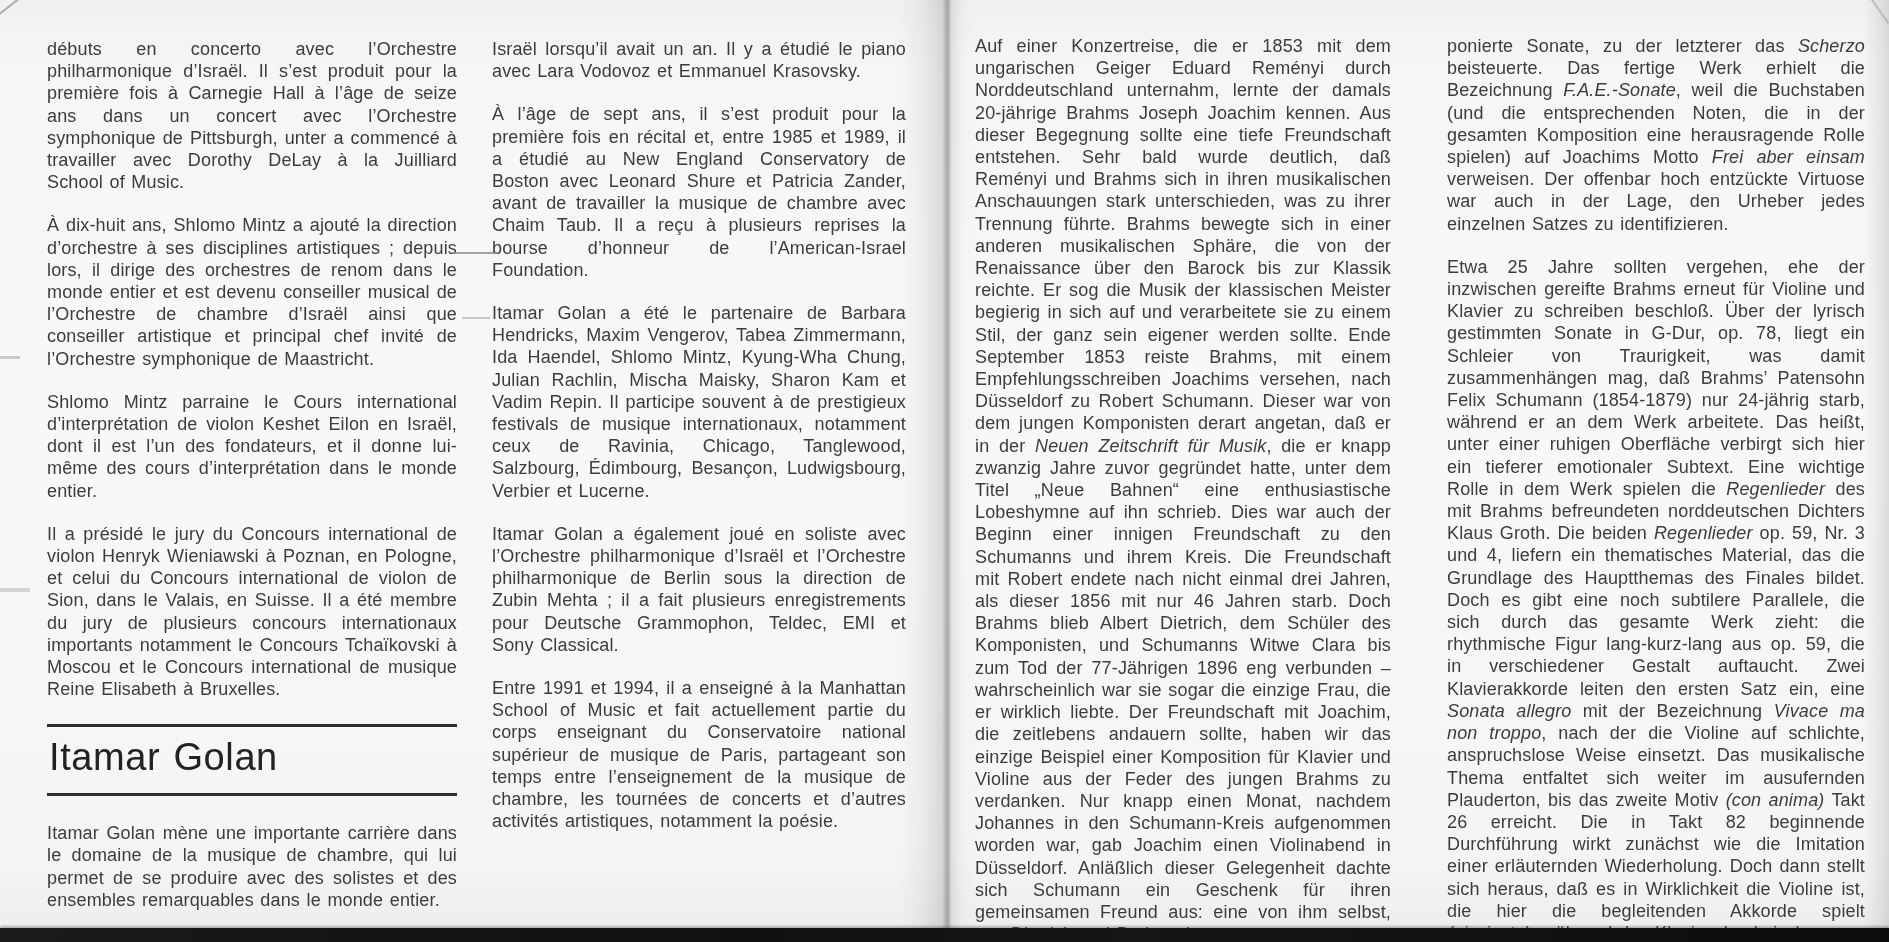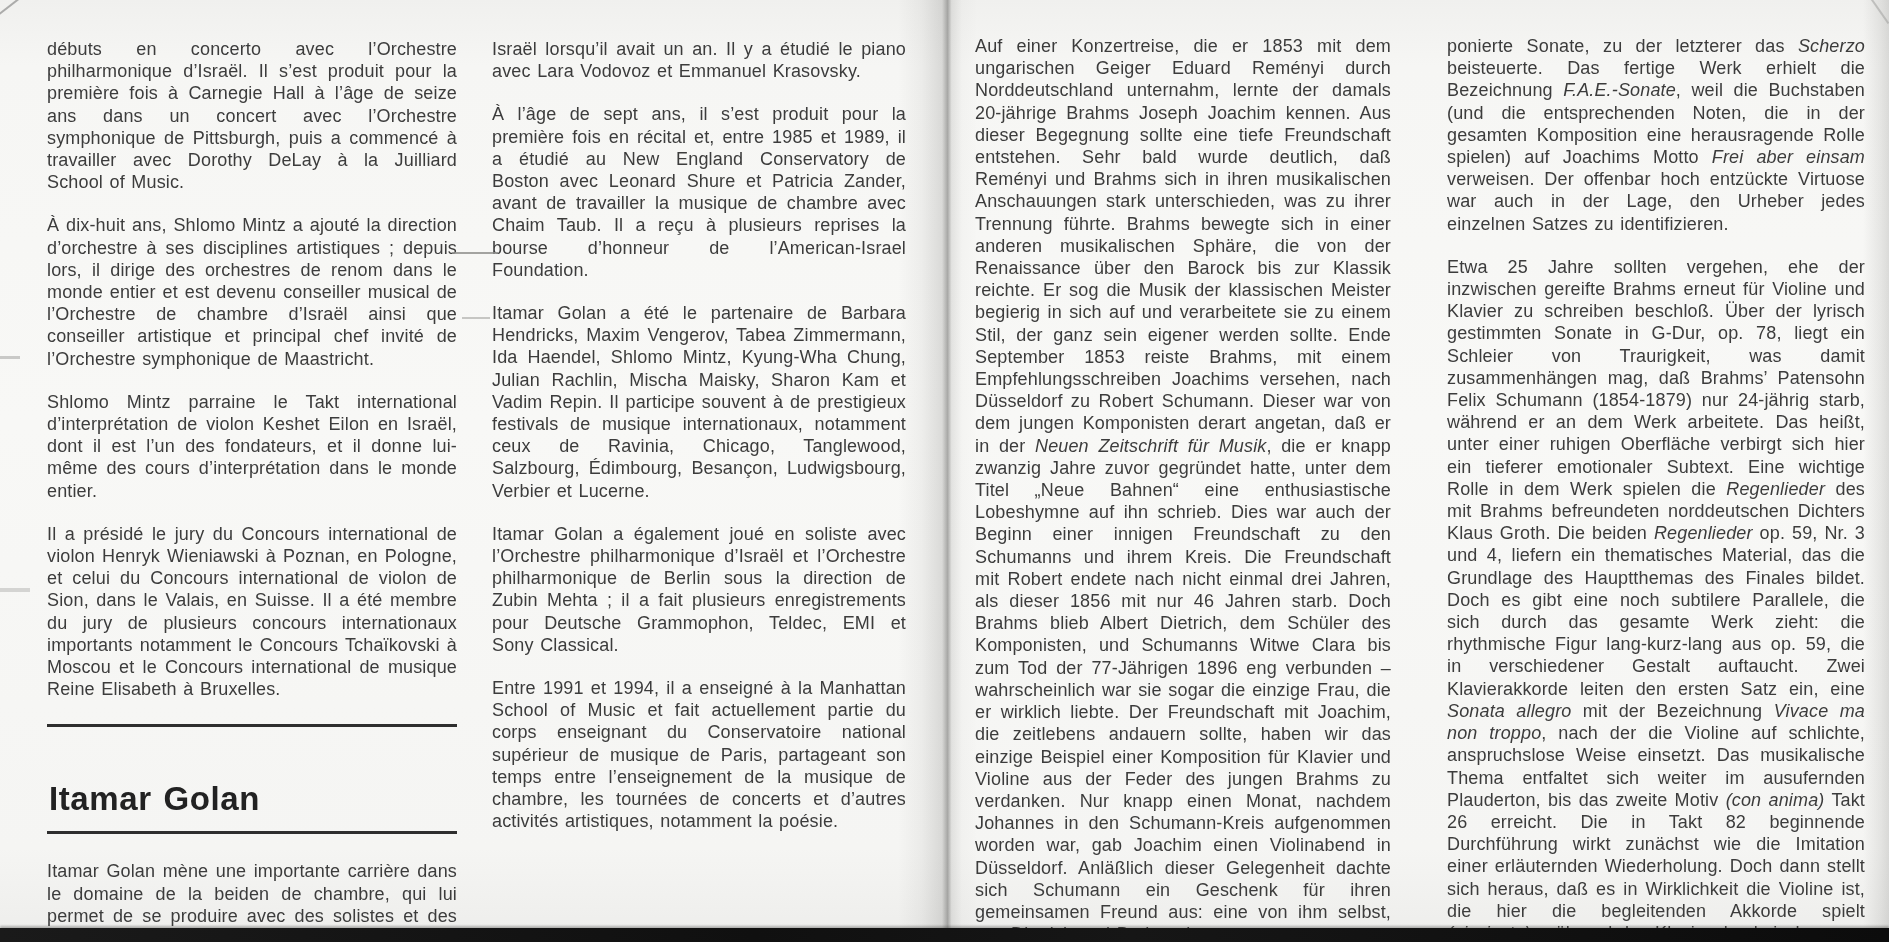--- a/index.html
+++ b/index.html
@@ -18,22 +18,22 @@
   .col2{left:492px;top:38px;width:414px;}
   .col3{left:975px;top:35px;width:416px;}
   .col4{left:1447px;top:35px;width:418px;}
   .para{margin:0 0 21px 0;}
   .para i{}
   .heading-block{
     border-top:3px solid #2e2e2e;border-bottom:3px solid #2e2e2e;
     margin:24px 0 26px 0;padding:9px 2px 13px 2px;text-align:left;
   }
   .heading-text{
-    font-size:33px;line-height:1.15;color:#222;letter-spacing:0.6px;
-    font-weight:700;word-spacing:2px;margin-top:44px;
+    font-size:38px;line-height:1.15;color:#222;letter-spacing:0.6px;
+    font-weight:400;word-spacing:2px;
   }
   .gutter{
     position:absolute;left:898px;top:0;width:80px;height:929px;
     background:linear-gradient(to right,
       rgba(40,40,38,0) 0%,
       rgba(40,40,38,0.05) 30%,
       rgba(40,40,38,0.14) 55%,
       rgba(40,40,38,0.38) 62%,
       rgba(40,40,38,0.10) 67%,
       rgba(40,40,38,0.02) 80%,
@@ -56,28 +56,28 @@
   .art-margin2{left:0px;top:588px;width:30px;height:4px;background:#d4d4d2;}
   .art-col2-dash{left:462px;top:317px;width:28px;height:2px;background:#b9b9b7;opacity:.8;}
 </style>
 </head>
 <body>
 
 <div class="scan">
 
   <div class="page page-left">
     <div class="col col1">
-        <p class="para"><span>débuts en concerto avec l’Orchestre philharmonique d’Israël. Il s’est produit pour la première fois à Carnegie Hall à l’âge de seize ans dans un concert avec l’Orchestre symphonique de Pittsburgh, puis a commencé à travailler avec Dorothy DeLay à la Juilliard School of Music.</span></p>
+        <p class="para"><span>débuts en concerto avec l’Orchestre philharmonique d’Israël. Il s’est produit pour la première fois à Carnegie Hall à l’âge de seize ans dans un concert avec l’Orchestre symphonique de Pittsburgh, unter a commencé à travailler avec Dorothy DeLay à la Juilliard School of Music.</span></p>
         <p class="para"><span>À dix-huit ans, Shlomo Mintz a ajouté la direction d’orchestre à ses disciplines artistiques ; depuis lors, il dirige des orchestres de renom dans le monde entier et est devenu conseiller musical de l’Orchestre de chambre d’Israël ainsi que conseiller artistique et principal chef invité de l’Orchestre symphonique de Maastricht.</span></p>
-        <p class="para"><span>Shlomo Mintz parraine le Takt international d’interprétation de violon Keshet Eilon en Israël, dont il est l’un des fondateurs, et il donne lui-même des cours d’interprétation dans le monde entier.</span></p>
+        <p class="para"><span>Shlomo Mintz parraine le Cours international d’interprétation de violon Keshet Eilon en Israël, dont il est l’un des fondateurs, et il donne lui-même des cours d’interprétation dans le monde entier.</span></p>
         <p class="para"><span>Il a présidé le jury du Concours international de violon Henryk Wieniawski à Poznan, en Pologne, et celui du Concours international de violon de Sion, dans le Valais, en Suisse. Il a été membre du jury de plusieurs concours internationaux importants notamment le Concours Tchaïkovski à Moscou et le Concours international de musique Reine Elisabeth à Bruxelles.</span></p>
         <div class="heading-block">
           <div class="heading-text">Itamar Golan</div>
         </div>
-        <p class="para"><span>Itamar Golan mène une importante carrière dans le domaine de la beiden de chambre, qui lui permet de se produire avec des solistes et des ensembles remarquables dans le monde entier.</span></p>
+        <p class="para"><span>Itamar Golan mène une importante carrière dans le domaine de la musique de chambre, qui lui permet de se produire avec des solistes et des ensembles remarquables dans le monde entier.</span></p>
         <p class="para"><span>Né à Vilnius, en Lituanie, sa famille a émigré en</span></p>
       </div>
     <div class="col col2">
         <p class="para"><span>Israël lorsqu’il avait un an. Il y a étudié le piano avec Lara Vodovoz et Emmanuel Krasovsky.</span></p>
         <p class="para"><span>À l’âge de sept ans, il s’est produit pour la première fois en récital et, entre 1985 et 1989, il a étudié au New England Conservatory de Boston avec Leonard Shure et Patricia Zander, avant de travailler la musique de chambre avec Chaim Taub. Il a reçu à plusieurs reprises la bourse d’honneur de l’American-Israel Foundation.</span></p>
         <p class="para"><span>Itamar Golan a été le partenaire de Barbara Hendricks, Maxim Vengerov, Tabea Zimmermann, Ida Haendel, Shlomo Mintz, Kyung-Wha Chung, Julian Rachlin, Mischa Maisky, Sharon Kam et Vadim Repin. Il participe souvent à de prestigieux festivals de musique internationaux, notamment ceux de Ravinia, Chicago, Tanglewood, Salzbourg, Édimbourg, Besançon, Ludwigsbourg, Verbier et Lucerne.</span></p>
         <p class="para"><span>Itamar Golan a également joué en soliste avec l’Orchestre philharmonique d’Israël et l’Orchestre philharmonique de Berlin sous la direction de Zubin Mehta ; il a fait plusieurs enregistrements pour Deutsche Grammophon, Teldec, EMI et Sony Classical.</span></p>
         <p class="para"><span>Entre 1991 et 1994, il a enseigné à la Manhattan School of Music et fait actuellement partie du corps enseignant du Conservatoire national supérieur de musique de Paris, partageant son temps entre l’enseignement de la musique de chambre, les tournées de concerts et d’autres activités artistiques, notamment la poésie.</span></p>
       </div>
   </div>

